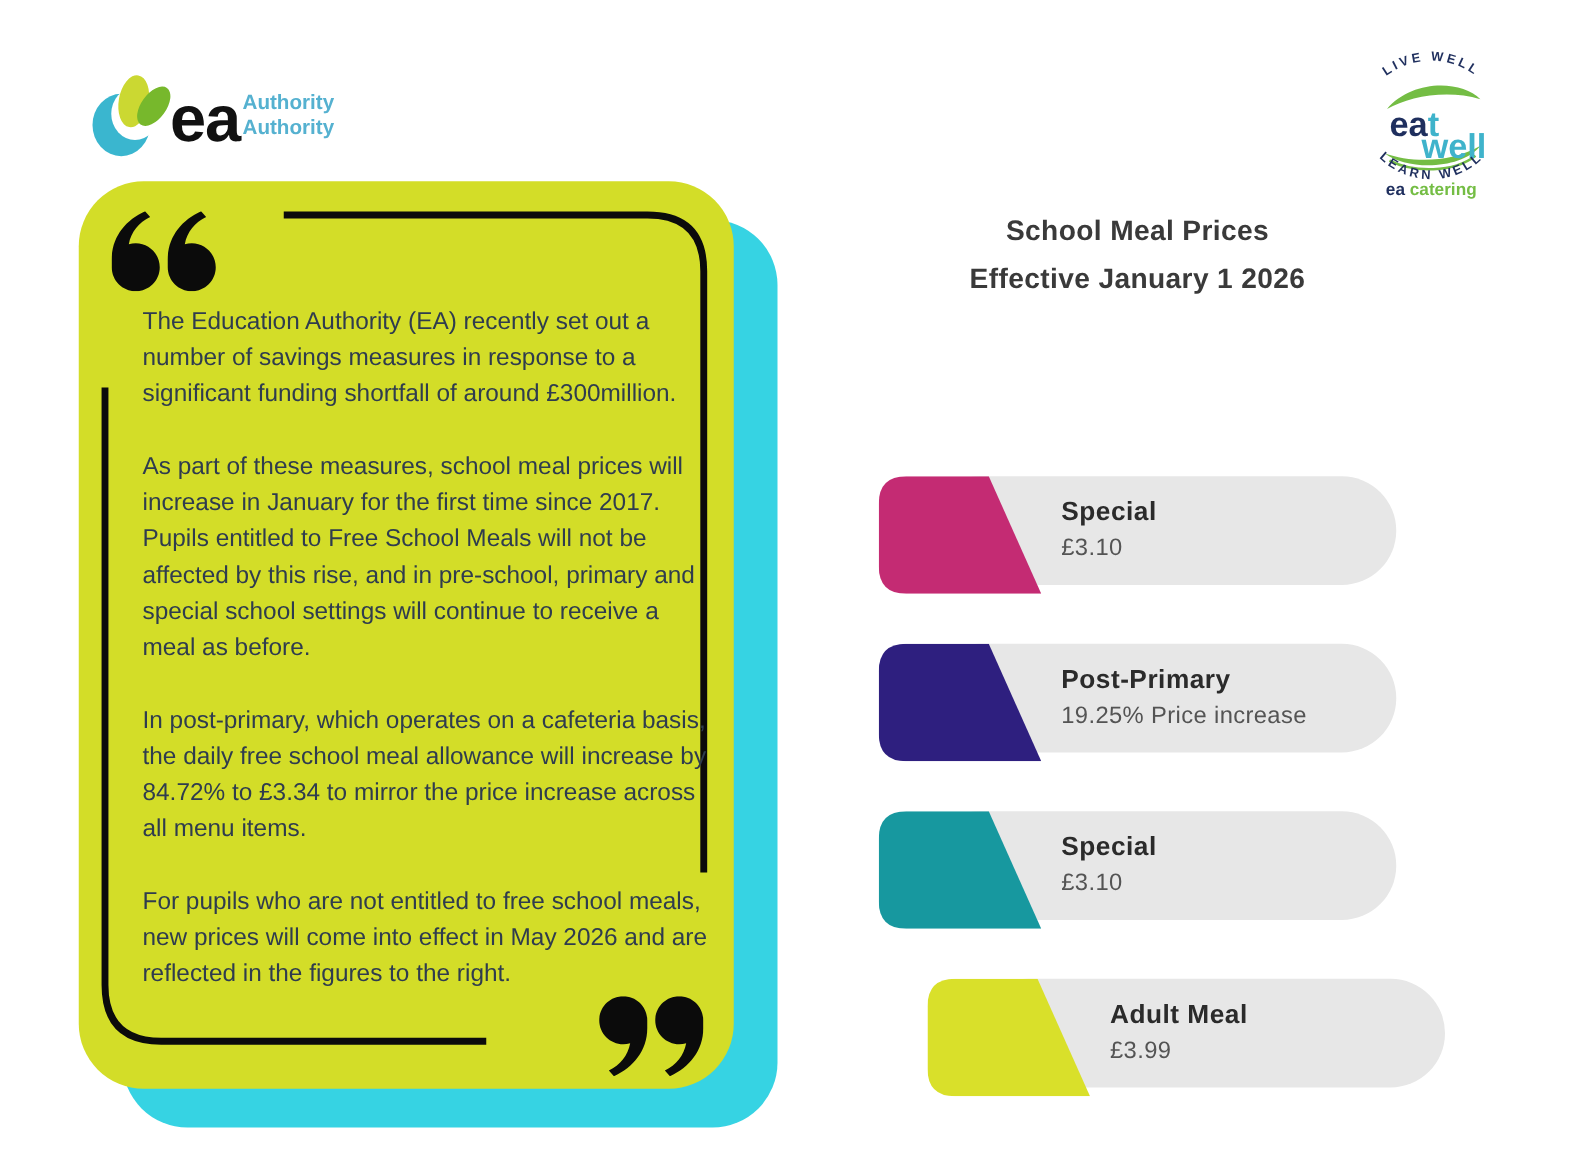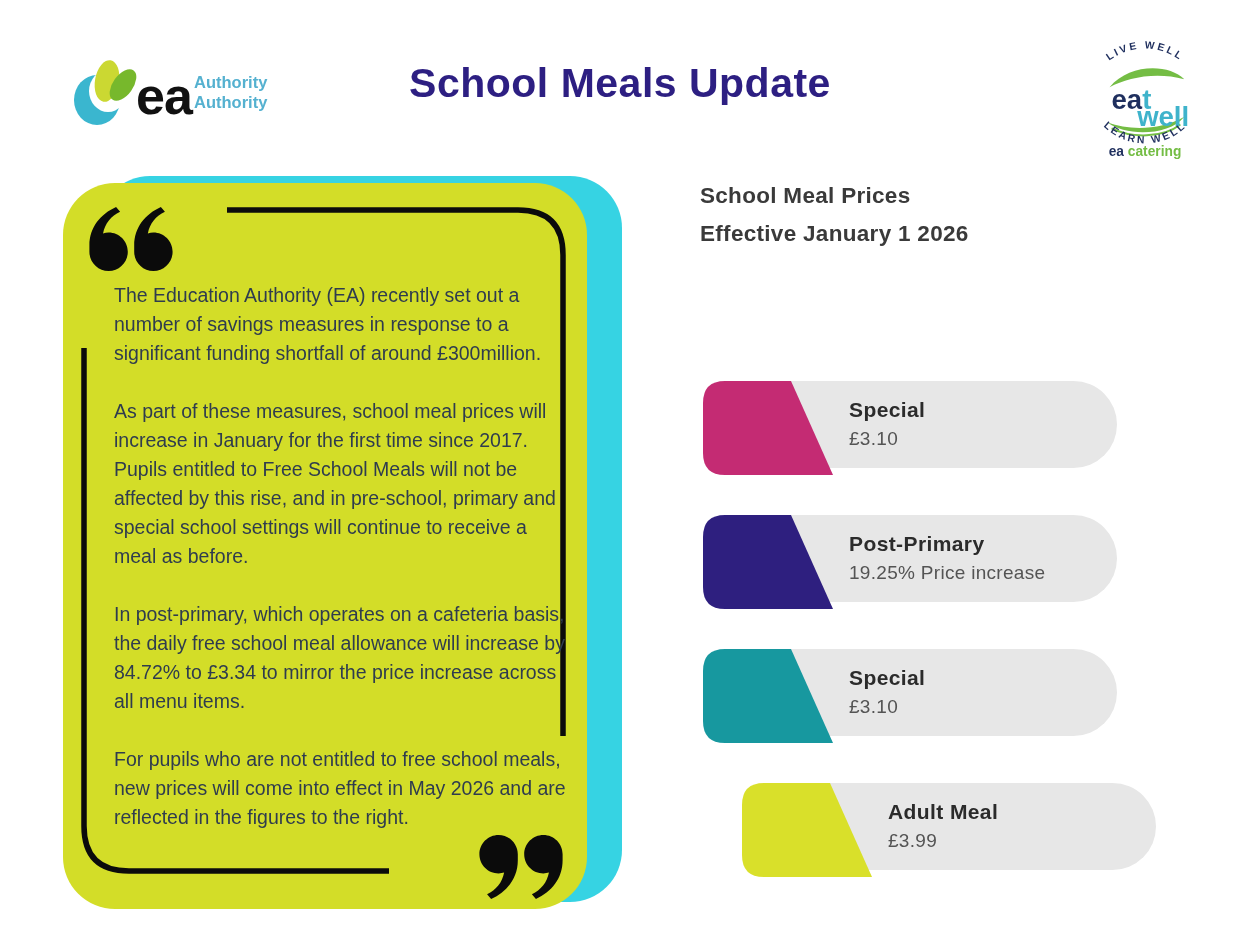--- a/index.html
+++ b/index.html
@@ -30,35 +30,35 @@
 
   .eatwell { position: absolute; left: 1086px; top: 34px; width: 118px; height: 126px; }
 
   
   .quote-shadow {
     position: absolute; left: 98px; top: 176px; width: 524px; height: 726px;
     background: #36d3e3; border-radius: 52px;
   }
   .quote-card {
     position: absolute; left: 63px; top: 145px; width: 524px; height: 726px;
-    background: #d3dd28; border-radius: 52px; margin-top: 38px;
+    background: #d3dd28; border-radius: 52px;
   }
   .border-deco { position: absolute; left: 0; top: 0; }
   .quote-open  { position: absolute; left: 26px;  top: 24px; }
   .quote-close { position: absolute; left: 416px; top: 652px; }
   .quote-text { position: absolute; left: 51px; top: 98px; width: 456px; }
   .quote-text p {
     font-size: 19.5px; line-height: 29px; color: #2f3c4e;
     margin-bottom: 29px;
   }
 
   
   .prices-heading {
-    position: absolute; left: 700px; top: 177px; width: 420px;
-    text-align: left; color: #3a3a3a;
+    position: absolute; left: 700px; top: 166px; width: 420px;
+    text-align: center; color: #3a3a3a;
     font-size: 22.5px; font-weight: bold; line-height: 38px;
     letter-spacing: 0.3px;
   }
   .price-row { position: absolute; left: 703px; width: 414px; height: 94px; }
   .row-1 { top: 247px; } .row-2 { top: 381px; } .row-3 { top: 515px; }
   .row-4 { top: 649px; } .row-5 { top: 783px; margin-left: 39px; }
   .pill {
     position: absolute; left: 37px; right: 0; top: 0; height: 87px;
     background: #e7e7e7; border-radius: 44px;
   }
@@ -79,21 +79,20 @@
       <ellipse cx="35" cy="27" rx="12" ry="21" fill="#cbd832" transform="rotate(10 35 27)"></ellipse>
       <ellipse cx="51" cy="31" rx="10" ry="18" fill="#77b82c" transform="rotate(36 51 31)"></ellipse>
     </svg>
     <span class="ea-wordmark">ea</span>
     <div class="ea-org">
       <div>Authority</div>
       <div>Authority</div>
     </div>
   </div>
 
-  <h1 class="page-title">School Meals Update</h1>
 
   <div class="eatwell">
     <svg width="118" height="126" viewBox="0 0 120 128">
       <defs>
         <path id="arcTop" d="M16 34 A60 60 0 0 1 104 34"></path>
         <path id="arcBottom" d="M16 92 A60 60 0 0 0 104 92"></path>
       </defs>
       <text font-size="10.5" font-weight="bold" fill="#1f2f5e" letter-spacing="2.5">
         <textPath href="#arcTop" startOffset="50%" text-anchor="middle">LIVE WELL</textPath>
       </text>

